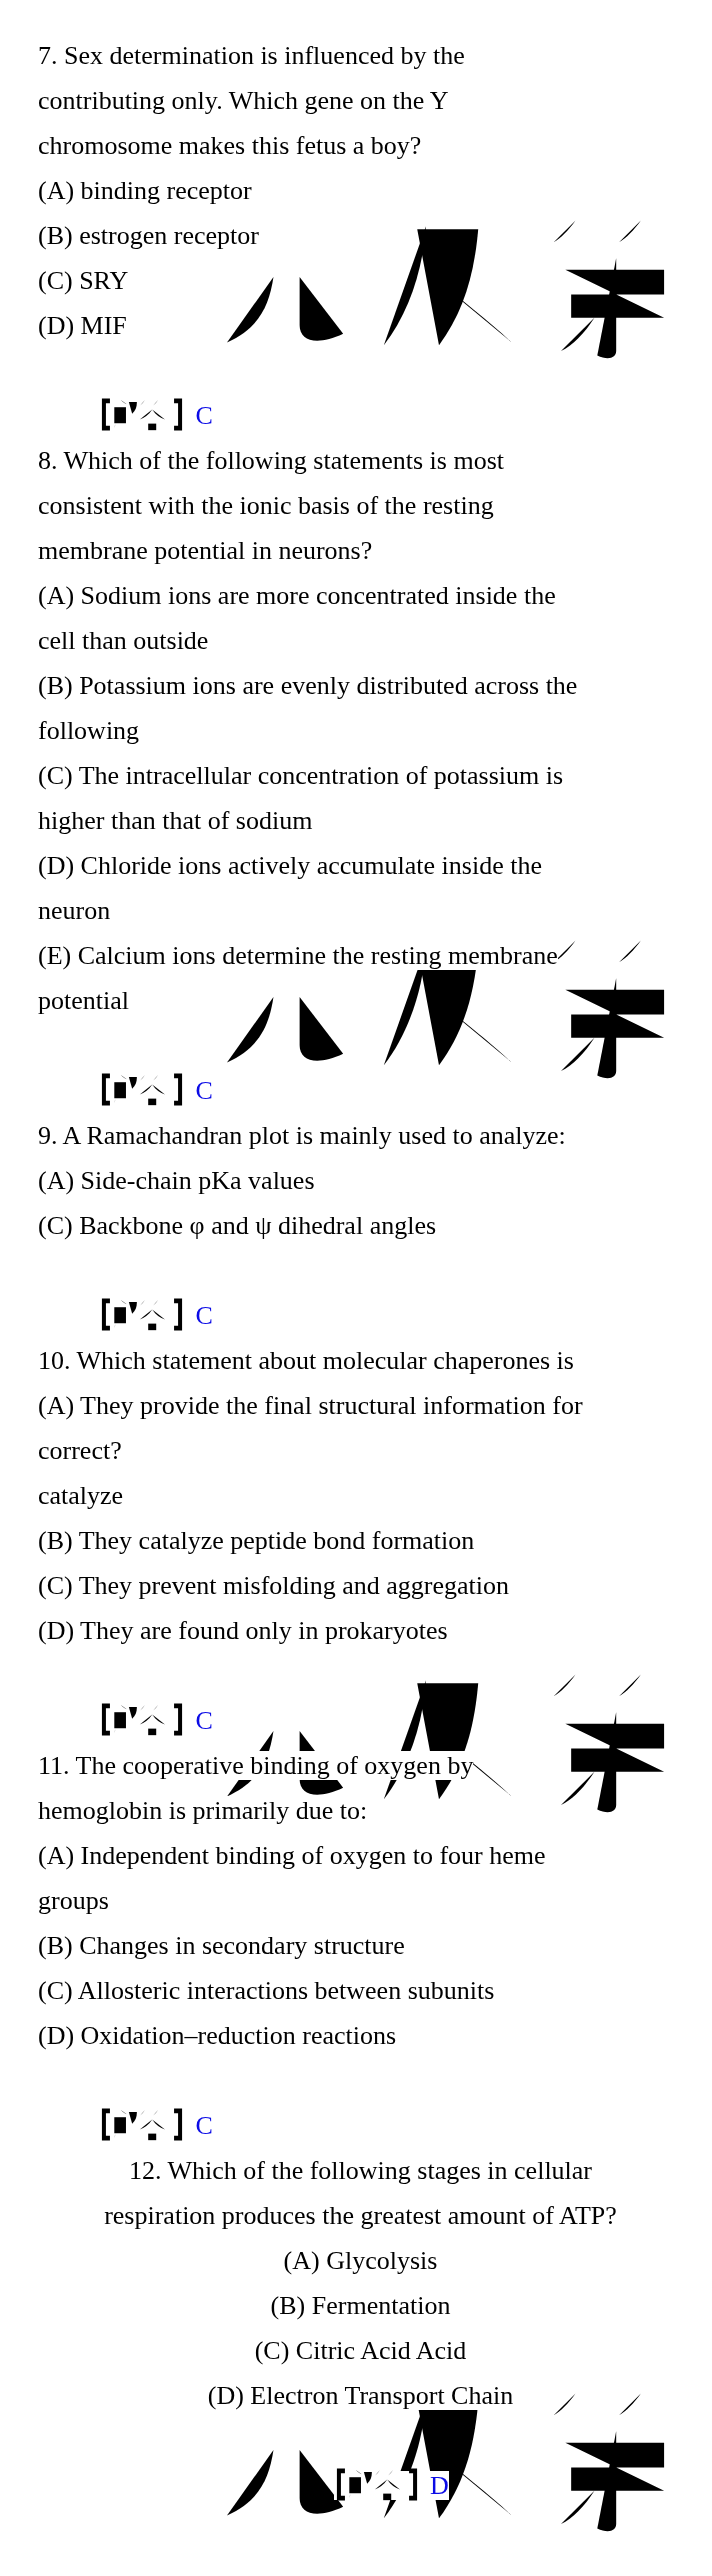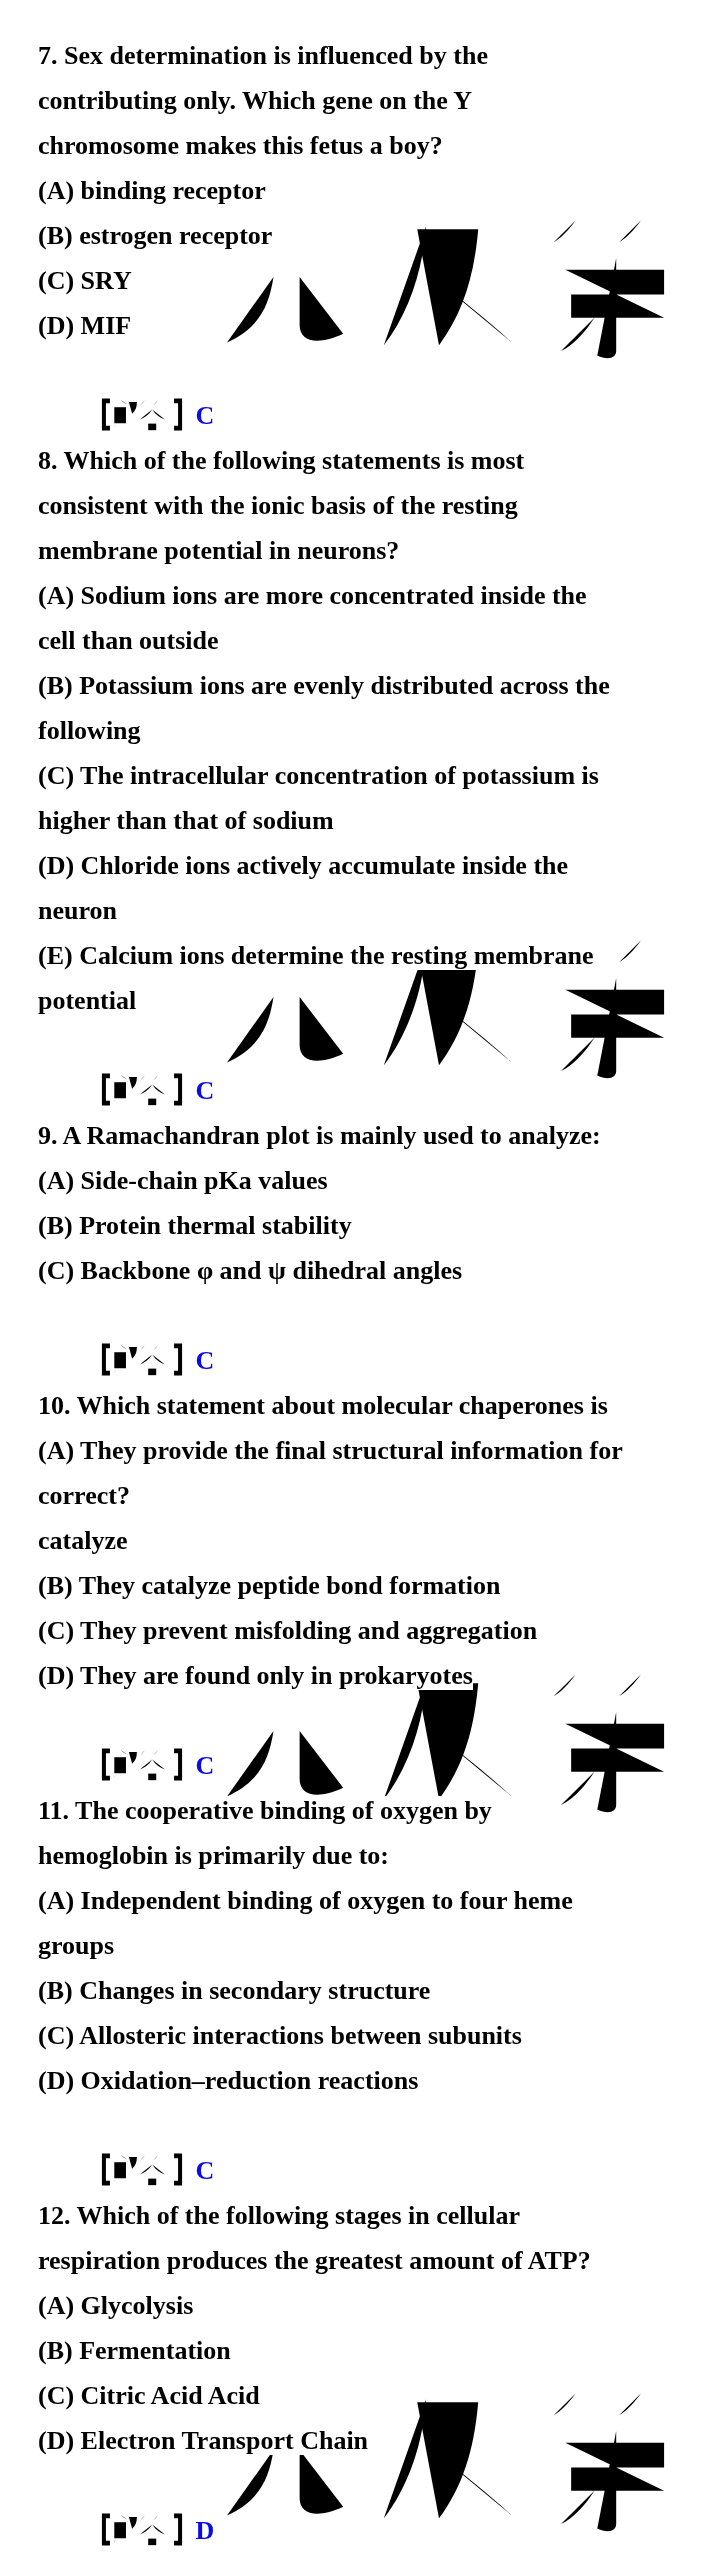--- a/index.html
+++ b/index.html
@@ -4,28 +4,27 @@
 <style>
   html,body{margin:0;padding:0;background:#fff;}
   .page{
     position:relative;
     width:712px;
     height:2576px;
     background:var(--c-background,#ffffff);
     color:var(--c-text,#000000);
     font-family:"Liberation Serif", serif;
     overflow:hidden;
-    font-weight:bold;
   }
   
   .wm{position:absolute;left:29px;width:669px;height:167px;z-index:0;}
   
   .content{position:relative;z-index:1;padding:33px 29px 0 38px;}
   .q{margin-bottom:45px;}
-  .q:last-child{margin-bottom:0;}
+  .q:last-child{margin-bottom:0;text-align:center;}
   .line{height:45px;line-height:45px;font-size:26px;white-space:pre;}
   .txt{background:var(--c-background,#ffffff);}
   .ans{padding-left:9.4px;}
   .ans-svg{width:86px;height:35px;vertical-align:-8px;}
   .ans-letter{color:var(--c-answer,#0b0be6);margin-left:10.2px;}
   .defs{position:absolute;width:0;height:0;overflow:hidden;}
 </style>
 </head>
 <body>
 
@@ -130,21 +129,20 @@
       <div class="line ans">
         <span class="txt"><svg class="ans-svg" aria-label="【解答】" viewBox="0 0 118 48" width="86" height="35">
               <use href="#sym-jieda"></use>
             </svg><span class="ans-letter">C</span></span>
       </div>
     </section>
 
     <section class="q">
       <div class="line"><span class="txt">9. A Ramachandran plot is mainly used to analyze:</span></div>
       <div class="line"><span class="txt">(A) Side-chain pKa values</span></div>
-      <div class="line"><span class="txt">(B) Protein thermal stability</span></div>
       <div class="line"><span class="txt">(C) Backbone φ and ψ dihedral angles</span></div>
       <div class="line ans">
         <span class="txt"><svg class="ans-svg" aria-label="【解答】" viewBox="0 0 118 48" width="86" height="35">
               <use href="#sym-jieda"></use>
             </svg><span class="ans-letter">C</span></span>
       </div>
     </section>
 
     <section class="q">
       <div class="line"><span class="txt">10. Which statement about molecular chaperones is</span></div>

